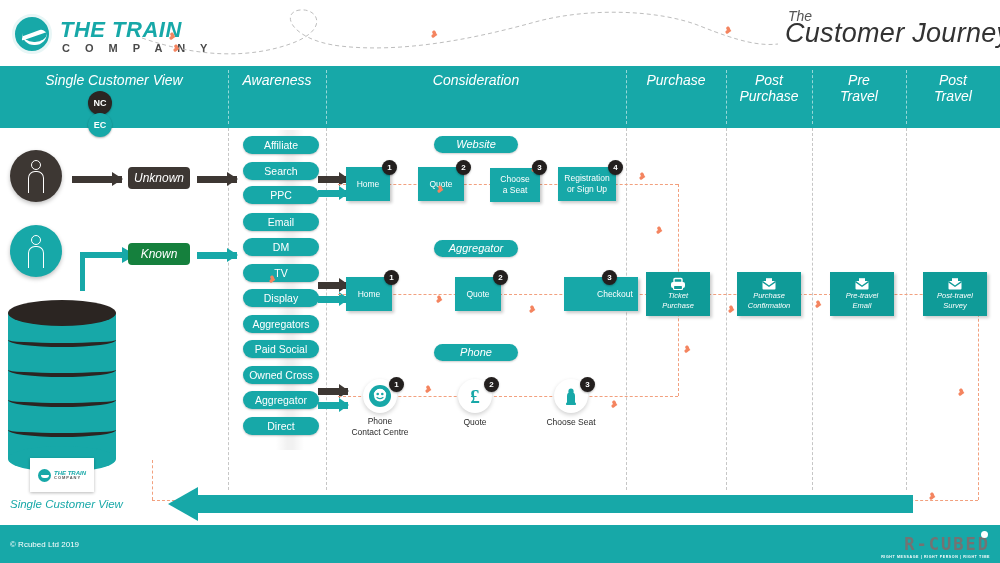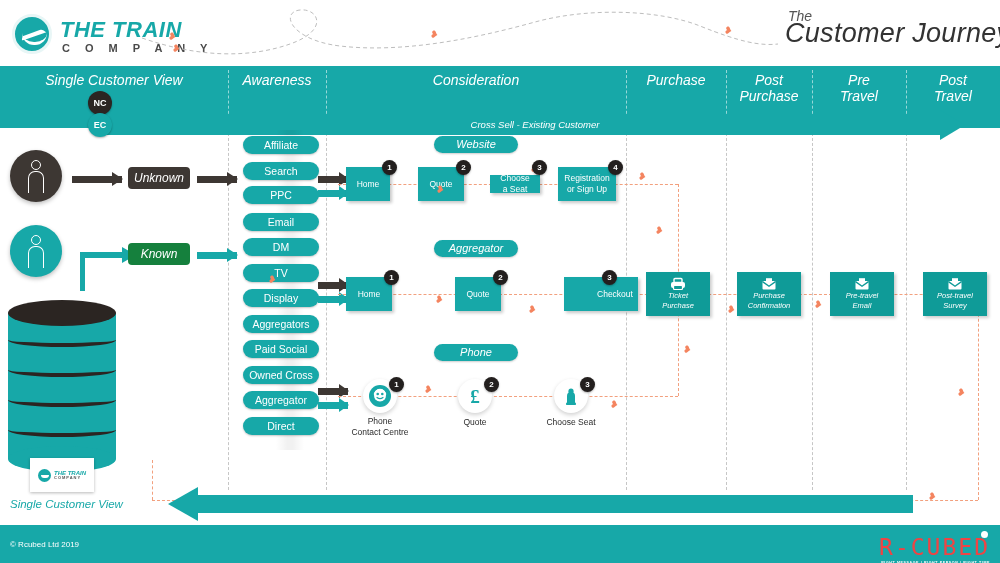--- a/index.html
+++ b/index.html
@@ -123,21 +123,21 @@
   
   #return-bar{position:absolute;left:195px;top:495px;width:718px;height:18px;background:#17A8A8;}
   #return-head{position:absolute;left:168px;top:487px;width:0;height:0;
     border-top:17px solid transparent;border-bottom:17px solid transparent;
     border-right:30px solid #17A8A8;}
 
   
   #footer{left:0;top:525px;width:1000px;height:38px;background:#17A8A8;}
   #copyright{left:10px;top:540px;font-size:8px;color:#ffffff;}
   #rcubed{right:10px;top:534px;text-align:right;}
-  #rcubed .rc{font-size:23px;font-weight:normal;color:#ef4444;letter-spacing:2px;
+  #rcubed .rc{font-size:17px;font-weight:bold;color:#737373;letter-spacing:2px;
     font-family:"DejaVu Sans Mono", monospace;}
   #rcubed .rct{font-size:3.6px;font-weight:bold;color:#fff;letter-spacing:.6px;
     margin-top:1px;}
   #rcubed .dot{position:absolute;right:2px;top:-3px;width:7px;height:7px;border-radius:50%;
     background:#fff;}
 
   
   #swoosh-svg{position:absolute;left:140px;top:0;}
 </style>
 </head>
@@ -214,25 +214,20 @@
 
   <div class="greyvert" style="left:228px;top:128px;height:362px;"></div>
   <div class="greyvert" style="left:326px;top:128px;height:362px;"></div>
   <div class="greyvert" style="left:626px;top:128px;height:362px;"></div>
   <div class="greyvert" style="left:726px;top:128px;height:362px;"></div>
   <div class="greyvert" style="left:812px;top:128px;height:362px;"></div>
   <div class="greyvert" style="left:906px;top:128px;height:362px;"></div>
 
   <div class="badge" style="left:88px;top:91px;background:#2b2522;">NC</div>
 
-  <div class="band" style="left:95px;top:115px;width:880px;">
-    <div class="bar" style="width:845px;background:#17A8A8;"></div>
-    <div class="tip" style="left:845px;border-left:25px solid #17A8A8;"></div>
-    <div class="lbl">Cross Sell - Existing Customer</div>
-  </div>
   <div class="badge" style="left:88px;top:113px;background:#17A8A8;">EC</div>
 
   <div class="persona" style="left:10px;top:150px;background:#3d3733;">
     <div class="head"></div>
       <div class="body"></div>
   </div>
   <div class="arrow" style="left:72px;top:176px;width:50px;">
     <div class="shaft" style="background:#3d3733;"></div>
     <div class="head" style="border-left:11px solid #3d3733;"></div>
   </div>
@@ -315,21 +310,21 @@
           <div>Home</div>
         </div>
       </div>
       <div class="numdot" style="left: 382px; top: 160px;">1</div>
       <div class="node" style="left: 418px; top: 167px; width: 46px; height: 34px;">
         <div>
           <div>Quote</div>
         </div>
       </div>
       <div class="numdot" style="left: 456px; top: 160px;">2</div>
-      <div class="node" style="left: 490px; top: 175px; width: 50px; height: 18px; align-items: center;">
+      <div class="node" style="left: 490px; top: 168px; width: 50px; height: 34px; align-items: center;">
         <div>
           <div>Choose</div>
           <div>a Seat</div>
         </div>
       </div>
       <div class="numdot" style="left: 532px; top: 160px;">3</div>
       <div class="node" style="left: 558px; top: 167px; width: 58px; height: 34px;">
         <div>
           <div>Registration</div>
           <div>or Sign Up</div>

